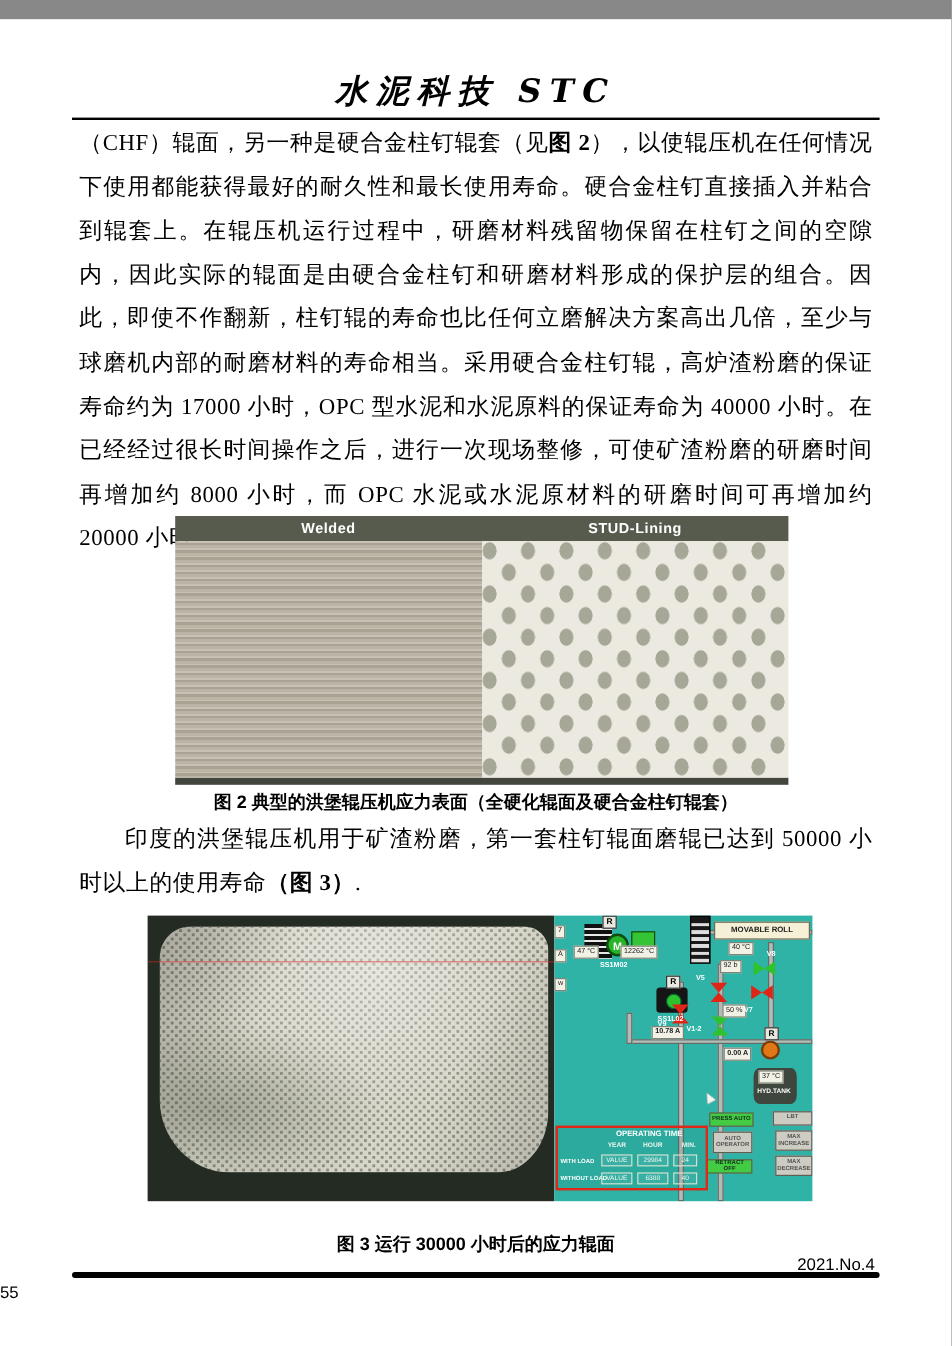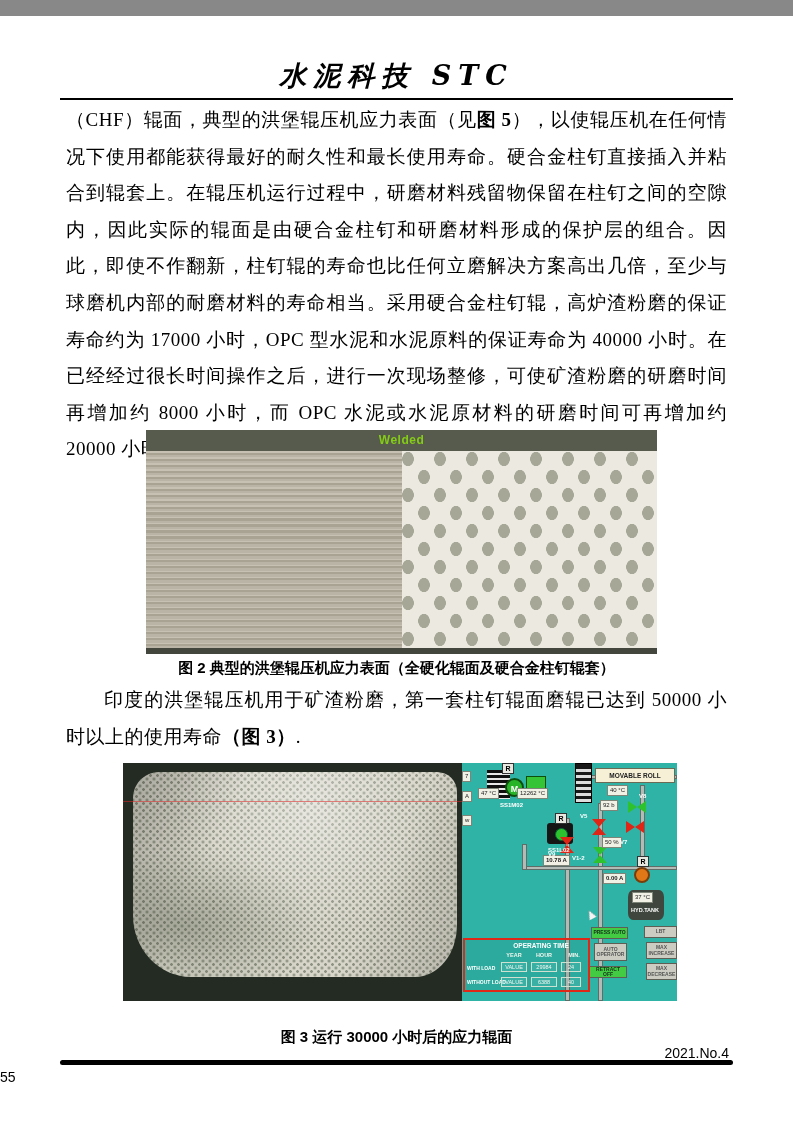--- a/index.html
+++ b/index.html
@@ -16,21 +16,21 @@
         text-align:justify;letter-spacing:0.5px;}
   .para1{top:86px;}
   .para2{top:666px;text-indent:2em;}
   .para b{font-weight:bold;}
 
   
   .fig2{position:absolute;top:414px;left:146px;width:511px;height:224px;
         border-bottom:6px solid #43463c;box-sizing:border-box;}
   .fig2-bar{position:absolute;top:0;left:0;width:100%;height:21px;background:#575b4e;
         display:flex;}
-  .fig2-bar span{flex:1;text-align:center;color:#84cc16;
+  .fig2-bar span{flex:1;text-align:center;color:#ffffff;
         font:bold 12px "Liberation Sans",sans-serif;line-height:21px;letter-spacing:0.5px;}
   .fig2-panels{position:absolute;top:21px;left:0;right:0;bottom:0;display:flex;}
   .fig2-welded{flex:1;
         background:repeating-linear-gradient(to bottom,
           #c6c1b2 0 1.5px,#a8a393 1.5px 3.5px,#b9b4a5 3.5px 6px);}
   .fig2-stud{flex:1;background-color:#ebe9e0;
         background-image:
           radial-gradient(ellipse 9px 11px,#a7a797 62%,transparent 67%),
           radial-gradient(ellipse 9px 11px,#a7a797 62%,transparent 67%);
         background-size:32px 36px;background-position:6px 8px,22px 26px;}
@@ -134,25 +134,26 @@
   .issue{position:absolute;top:1029px;right:64px;font:14px "Liberation Sans",sans-serif;}
 </style>
 </head>
 <body>
 
 <div class="page">
 
   <div class="journal-title">水泥科技 STC</div>
   <div class="header-rule"></div>
 
-  <div class="para para1"><span>（CHF）辊面，典型的洪堡辊压机应力表面（见</span><b>图 5</b><span>），以使辊压机在任何情况下使用都能获得最好的耐久性和最长使用寿命。硬合金柱钉直接插入并粘合到辊套上。在辊压机运行过程中，研磨材料残留物保留在柱钉之间的空隙内，因此实际的辊面是由硬合金柱钉和研磨材料形成的保护层的组合。因此，即使不作翻新，柱钉辊的寿命也比任何立磨解决方案高出几倍，至少与球磨机内部的耐磨材料的寿命相当。采用硬合金柱钉辊，高炉渣粉磨的保证寿命约为 17000 小时，OPC 型水泥和水泥原料的保证寿命为 40000 小时。在已经经过很长时间操作之后，进行一次现场整修，可使矿渣粉磨的研磨时间再增加约 8000 小时，而 OPC 水泥或水泥原材料的研磨时间可再增加约 20000 小时。</span></div>
+  <div class="para para1"><span>（CHF）辊面，另一种是硬合金柱钉辊套（见</span><b>图 2</b><span>），以使辊压机在任何情况下使用都能获得最好的耐久性和最长使用寿命。硬合金柱钉直接插入并粘合到辊套上。在辊压机运行过程中，研磨材料残留物保留在柱钉之间的空隙内，因此实际的辊面是由硬合金柱钉和研磨材料形成的保护层的组合。因此，即使不作翻新，柱钉辊的寿命也比任何立磨解决方案高出几倍，至少与球磨机内部的耐磨材料的寿命相当。采用硬合金柱钉辊，高炉渣粉磨的保证寿命约为 17000 小时，OPC 型水泥和水泥原料的保证寿命为 40000 小时。在已经经过很长时间操作之后，进行一次现场整修，可使矿渣粉磨的研磨时间再增加约 8000 小时，而 OPC 水泥或水泥原材料的研磨时间可再增加约 20000 小时。</span></div>
 
   <div class="fig2">
     <div class="fig2-bar">
       <span>Welded</span>
+      <span>STUD-Lining</span>
     </div>
     <div class="fig2-panels">
       <div class="fig2-welded"></div>
       <div class="fig2-stud"></div>
     </div>
   </div>
   <div class="caption cap2">图 2 典型的洪堡辊压机应力表面（全硬化辊面及硬合金柱钉辊套）</div>
 
   <div class="para para2"><span>印度的洪堡辊压机用于矿渣粉磨，第一套柱钉辊面磨辊已达到 50000 小时以上的使用寿命</span><b>（图 3）</b><span>.</span></div>
 

